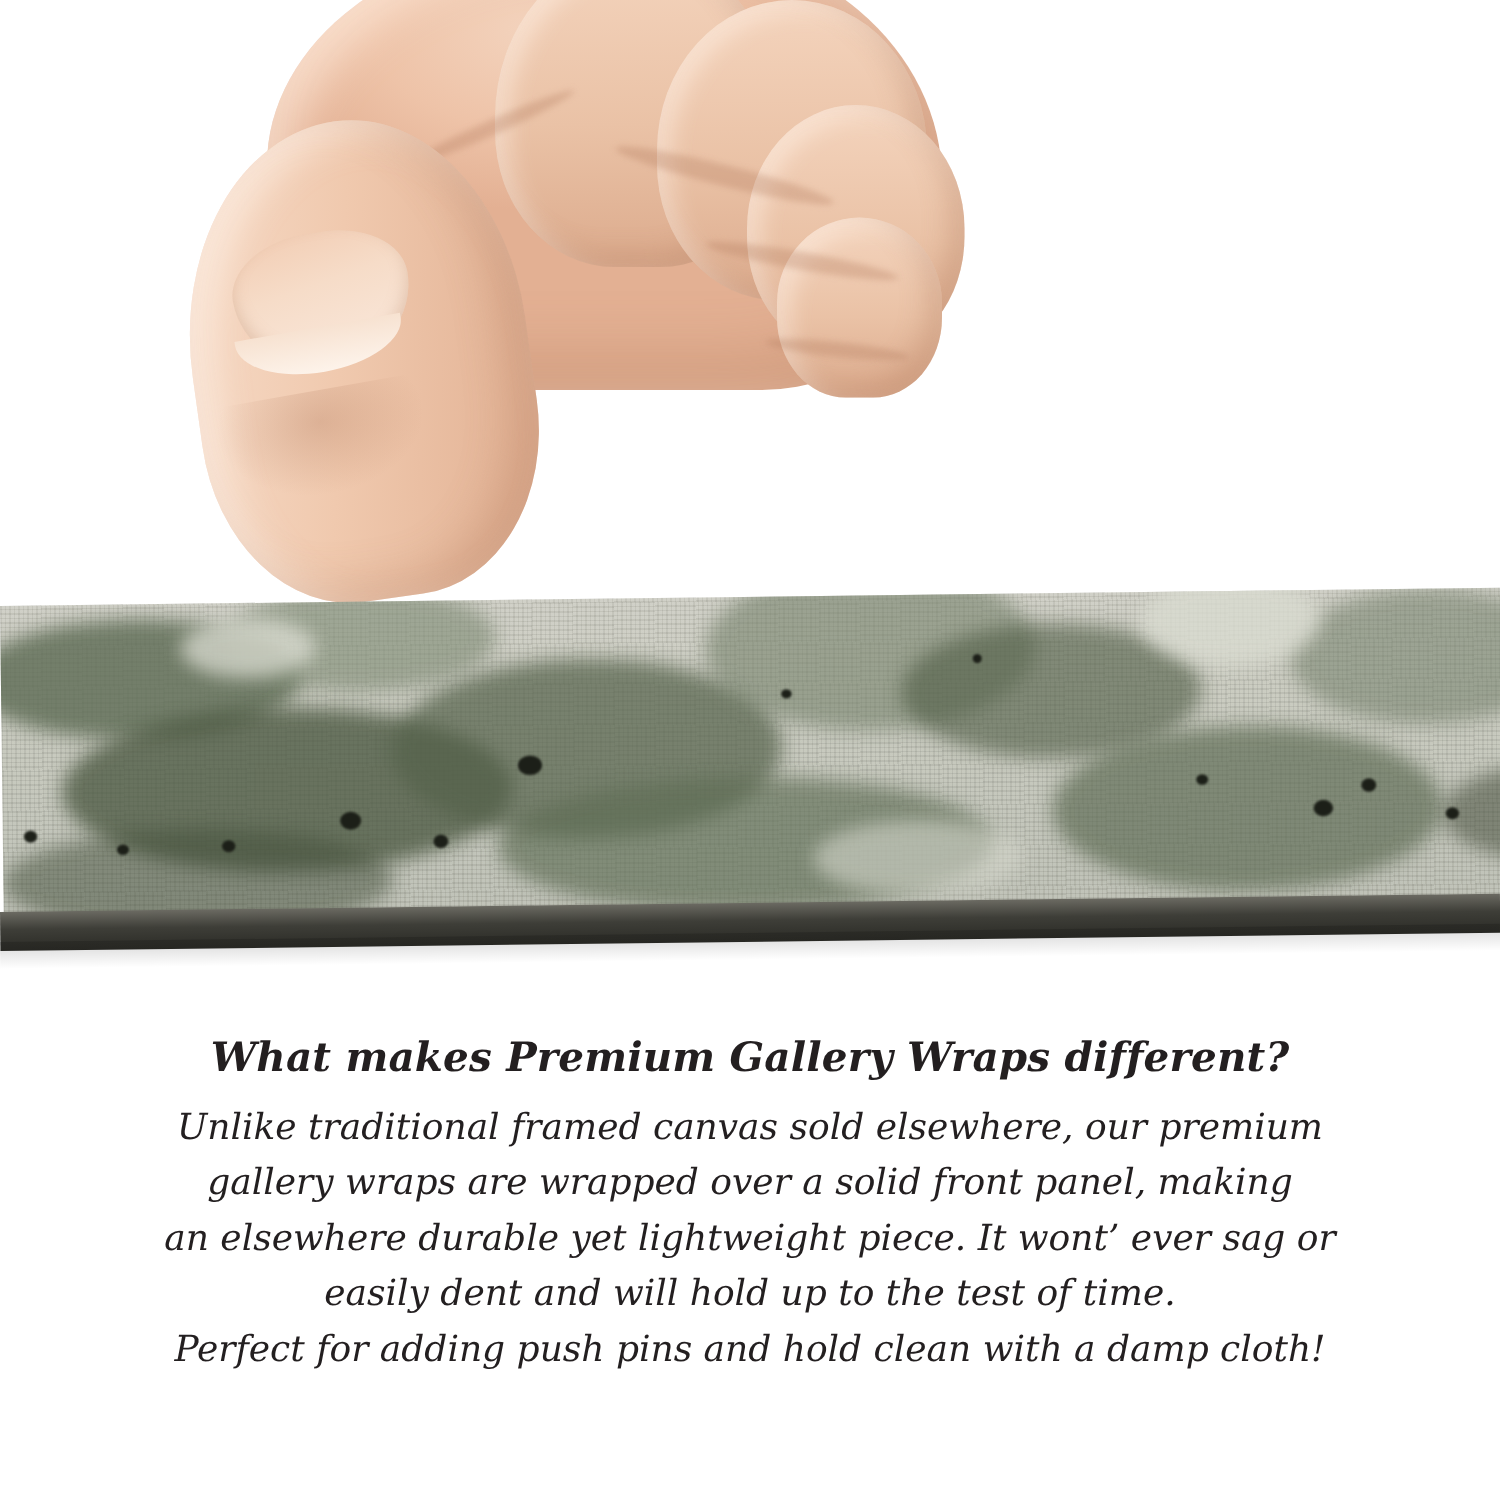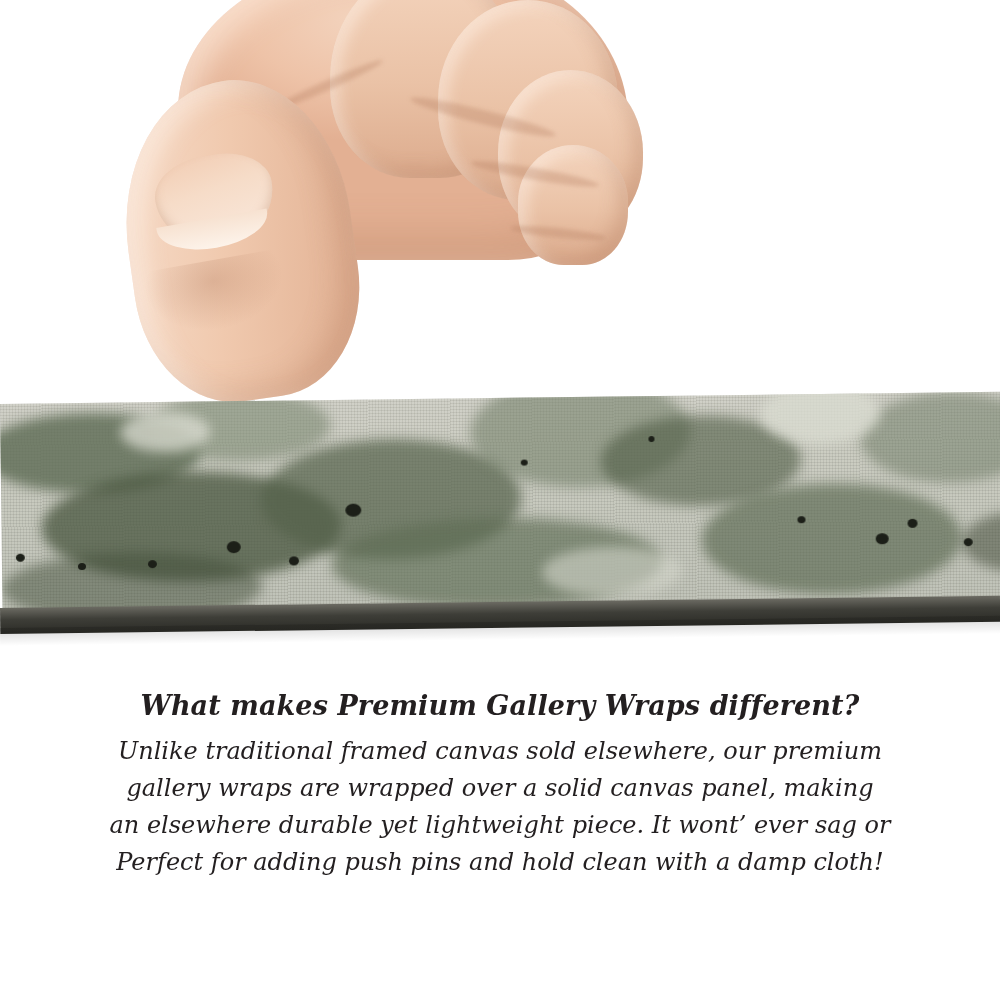--- a/index.html
+++ b/index.html
@@ -242,18 +242,19 @@
     <div class="dot" style="left:796px; top:122px; width:8px; height:7px;"></div>
     <div class="dot" style="left:520px; top:62px; width:7px; height:6px;"></div>
     <div class="dot" style="left:648px; top:40px; width:6px; height:6px;"></div>
   </div>
   <div class="strip-edge"></div>
   <div class="strip-shadow"></div>
 
   <div class="caption">
     <div class="headline">What makes Premium Gallery Wraps different?</div>
     <div class="line">Unlike traditional framed canvas sold elsewhere, our premium</div>
-    <div class="line">gallery wraps are wrapped over a solid canvas panel, making</div>
+    <div class="line">gallery wraps are wrapped over a solid front panel, making</div>
     <div class="line">an elsewhere durable yet lightweight piece. It wont’ ever sag or</div>
+    <div class="line">easily dent and will hold up to the test of time.</div>
     <div class="line">Perfect for adding push pins and hold clean with a damp cloth!</div>
   </div>
 
 </div>
 
 </body></html>

